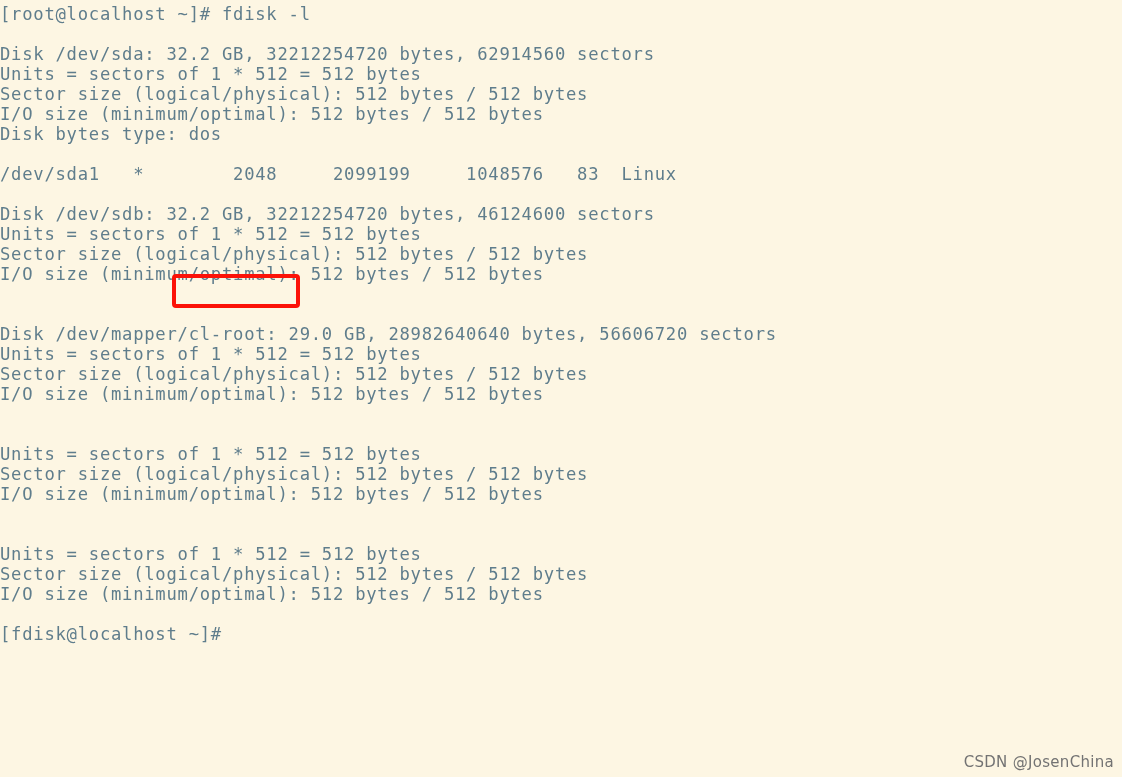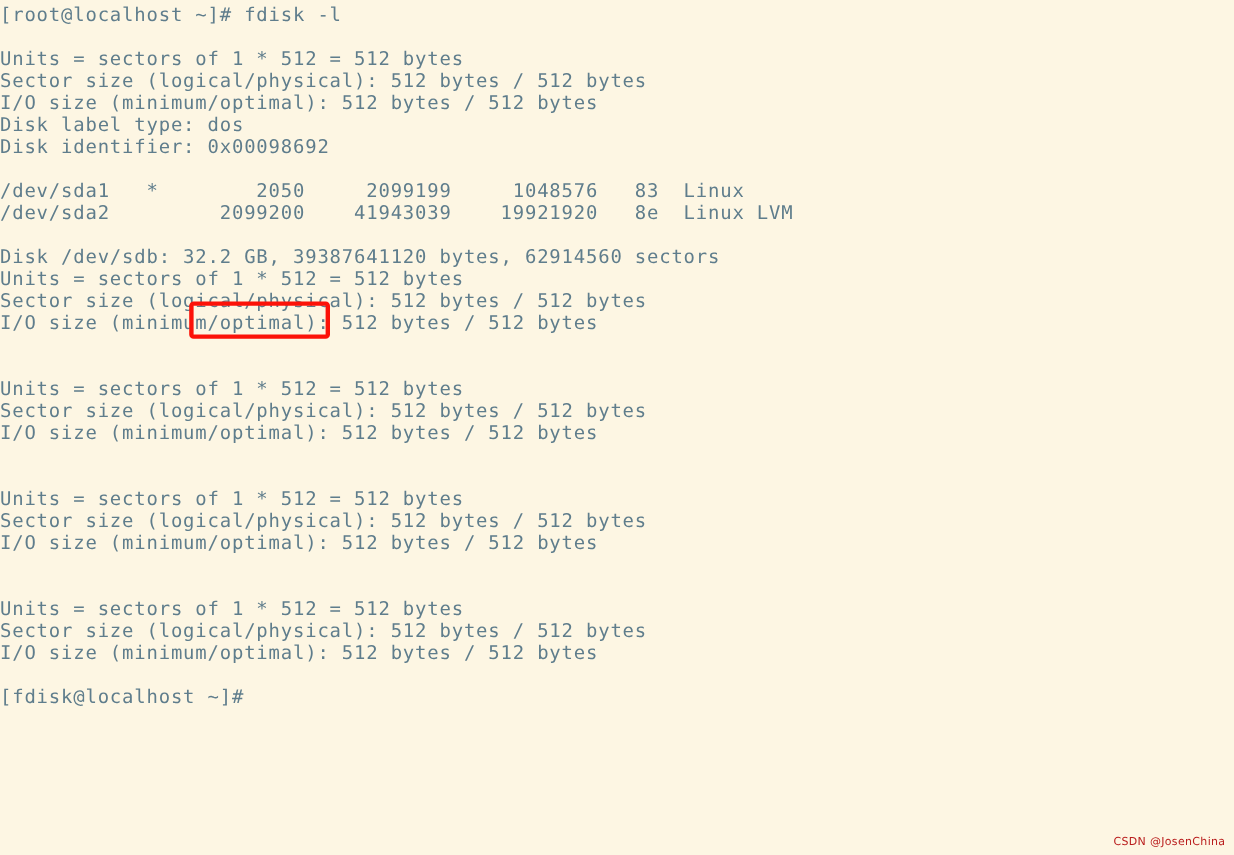--- a/index.html
+++ b/index.html
@@ -48,49 +48,49 @@
     border: 4px solid #fc1208;
     border-radius: 4px;
     box-sizing: border-box;
     pointer-events: none;
   }
   .watermark {
     position: absolute;
     right: 8px;
     bottom: 6px;
     font-family: "DejaVu Sans", "Liberation Sans", sans-serif;
-    font-size: 10px;
-    color: #b91c1c;
+    font-size: 15px;
+    color: #737373;
     letter-spacing: 0.3px;
     white-space: pre;
   }
 </style>
 </head>
 <body>
 
 <div id="terminal">
 
   <div class="screen">
       <div class="line">[root@localhost ~]# fdisk -l</div>
       <div class="line blank"></div>
+      <div class="line">Disk /dev/sda: 32.2 GB, 32212254720 bytes, 62914560 sectors</div>
       <div class="line">Units = sectors of 1 * 512 = 512 bytes</div>
       <div class="line">Sector size (logical/physical): 512 bytes / 512 bytes</div>
       <div class="line">I/O size (minimum/optimal): 512 bytes / 512 bytes</div>
-      <div class="line">Disk label type: dos</div>
-      <div class="line">Disk identifier: 0x00098692</div>
+      <div class="line">Disk bytes type: dos</div>
       <div class="line blank"></div>
-      <div class="line">/dev/sda1   *        2050     2099199     1048576   83  Linux</div>
-      <div class="line">/dev/sda2         2099200    41943039    19921920   8e  Linux LVM</div>
+      <div class="line">/dev/sda1   *        2048     2099199     1048576   83  Linux</div>
       <div class="line blank"></div>
-      <div class="line">Disk /dev/sdb: 32.2 GB, 39387641120 bytes, 62914560 sectors</div>
+      <div class="line">Disk /dev/sdb: 32.2 GB, 32212254720 bytes, 46124600 sectors</div>
       <div class="line">Units = sectors of 1 * 512 = 512 bytes</div>
       <div class="line">Sector size (logical/physical): 512 bytes / 512 bytes</div>
       <div class="line">I/O size (minimum/optimal): 512 bytes / 512 bytes</div>
       <div class="line blank"></div>
       <div class="line blank"></div>
+      <div class="line">Disk /dev/mapper/cl-root: 29.0 GB, 28982640640 bytes, 56606720 sectors</div>
       <div class="line">Units = sectors of 1 * 512 = 512 bytes</div>
       <div class="line">Sector size (logical/physical): 512 bytes / 512 bytes</div>
       <div class="line">I/O size (minimum/optimal): 512 bytes / 512 bytes</div>
       <div class="line blank"></div>
       <div class="line blank"></div>
       <div class="line">Units = sectors of 1 * 512 = 512 bytes</div>
       <div class="line">Sector size (logical/physical): 512 bytes / 512 bytes</div>
       <div class="line">I/O size (minimum/optimal): 512 bytes / 512 bytes</div>
       <div class="line blank"></div>
       <div class="line blank"></div>

